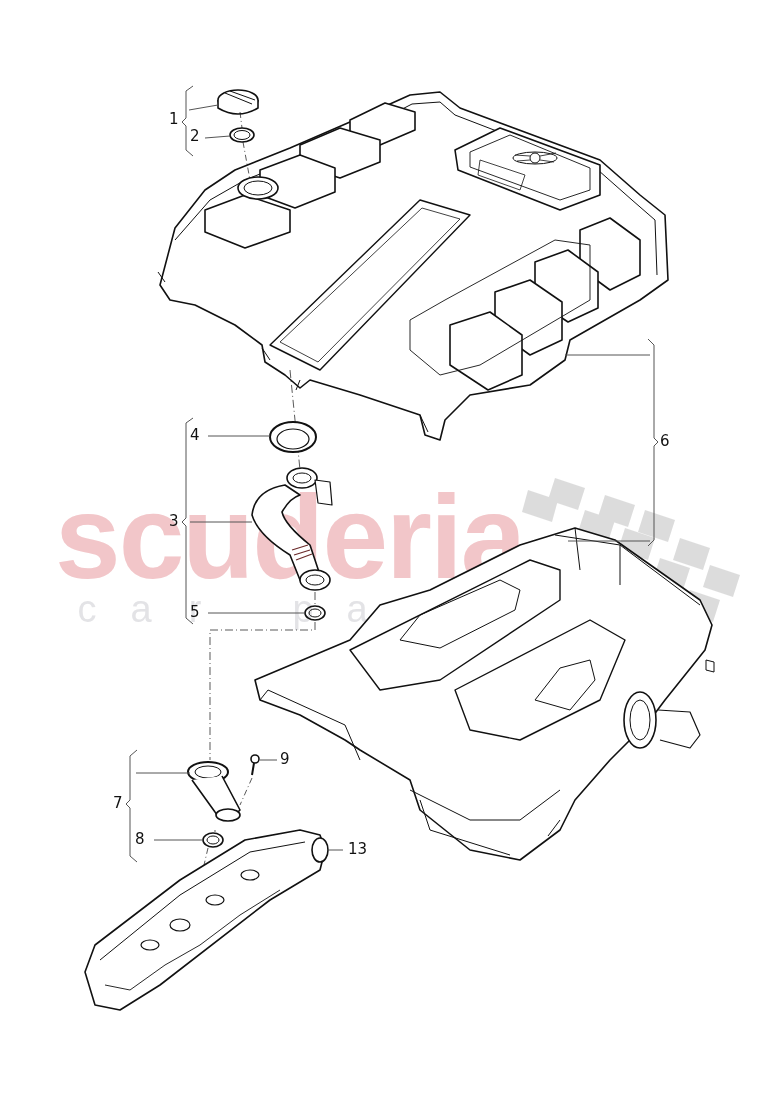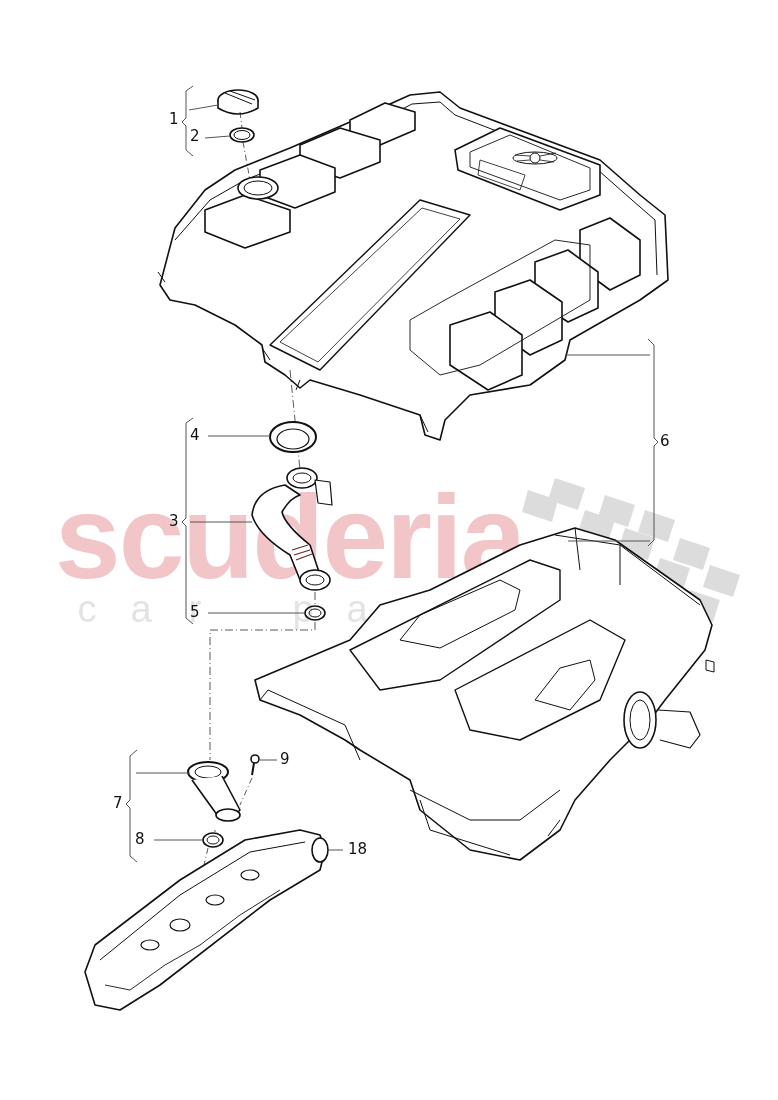--- a/index.html
+++ b/index.html
@@ -179,15 +179,15 @@
 
   <div class="callout" style="left:169px;top:112px">1</div>
   <div class="callout" style="left:190px;top:129px">2</div>
   <div class="callout" style="left:169px;top:514px">3</div>
   <div class="callout" style="left:190px;top:428px">4</div>
   <div class="callout" style="left:190px;top:605px">5</div>
   <div class="callout" style="left:660px;top:434px">6</div>
   <div class="callout" style="left:113px;top:796px">7</div>
   <div class="callout" style="left:135px;top:832px">8</div>
   <div class="callout" style="left:280px;top:752px">9</div>
-  <div class="callout" style="left:348px;top:842px">18</div>
+  <div class="callout" style="left:348px;top:842px">13</div>
 
 </div>
 
 </body></html>

